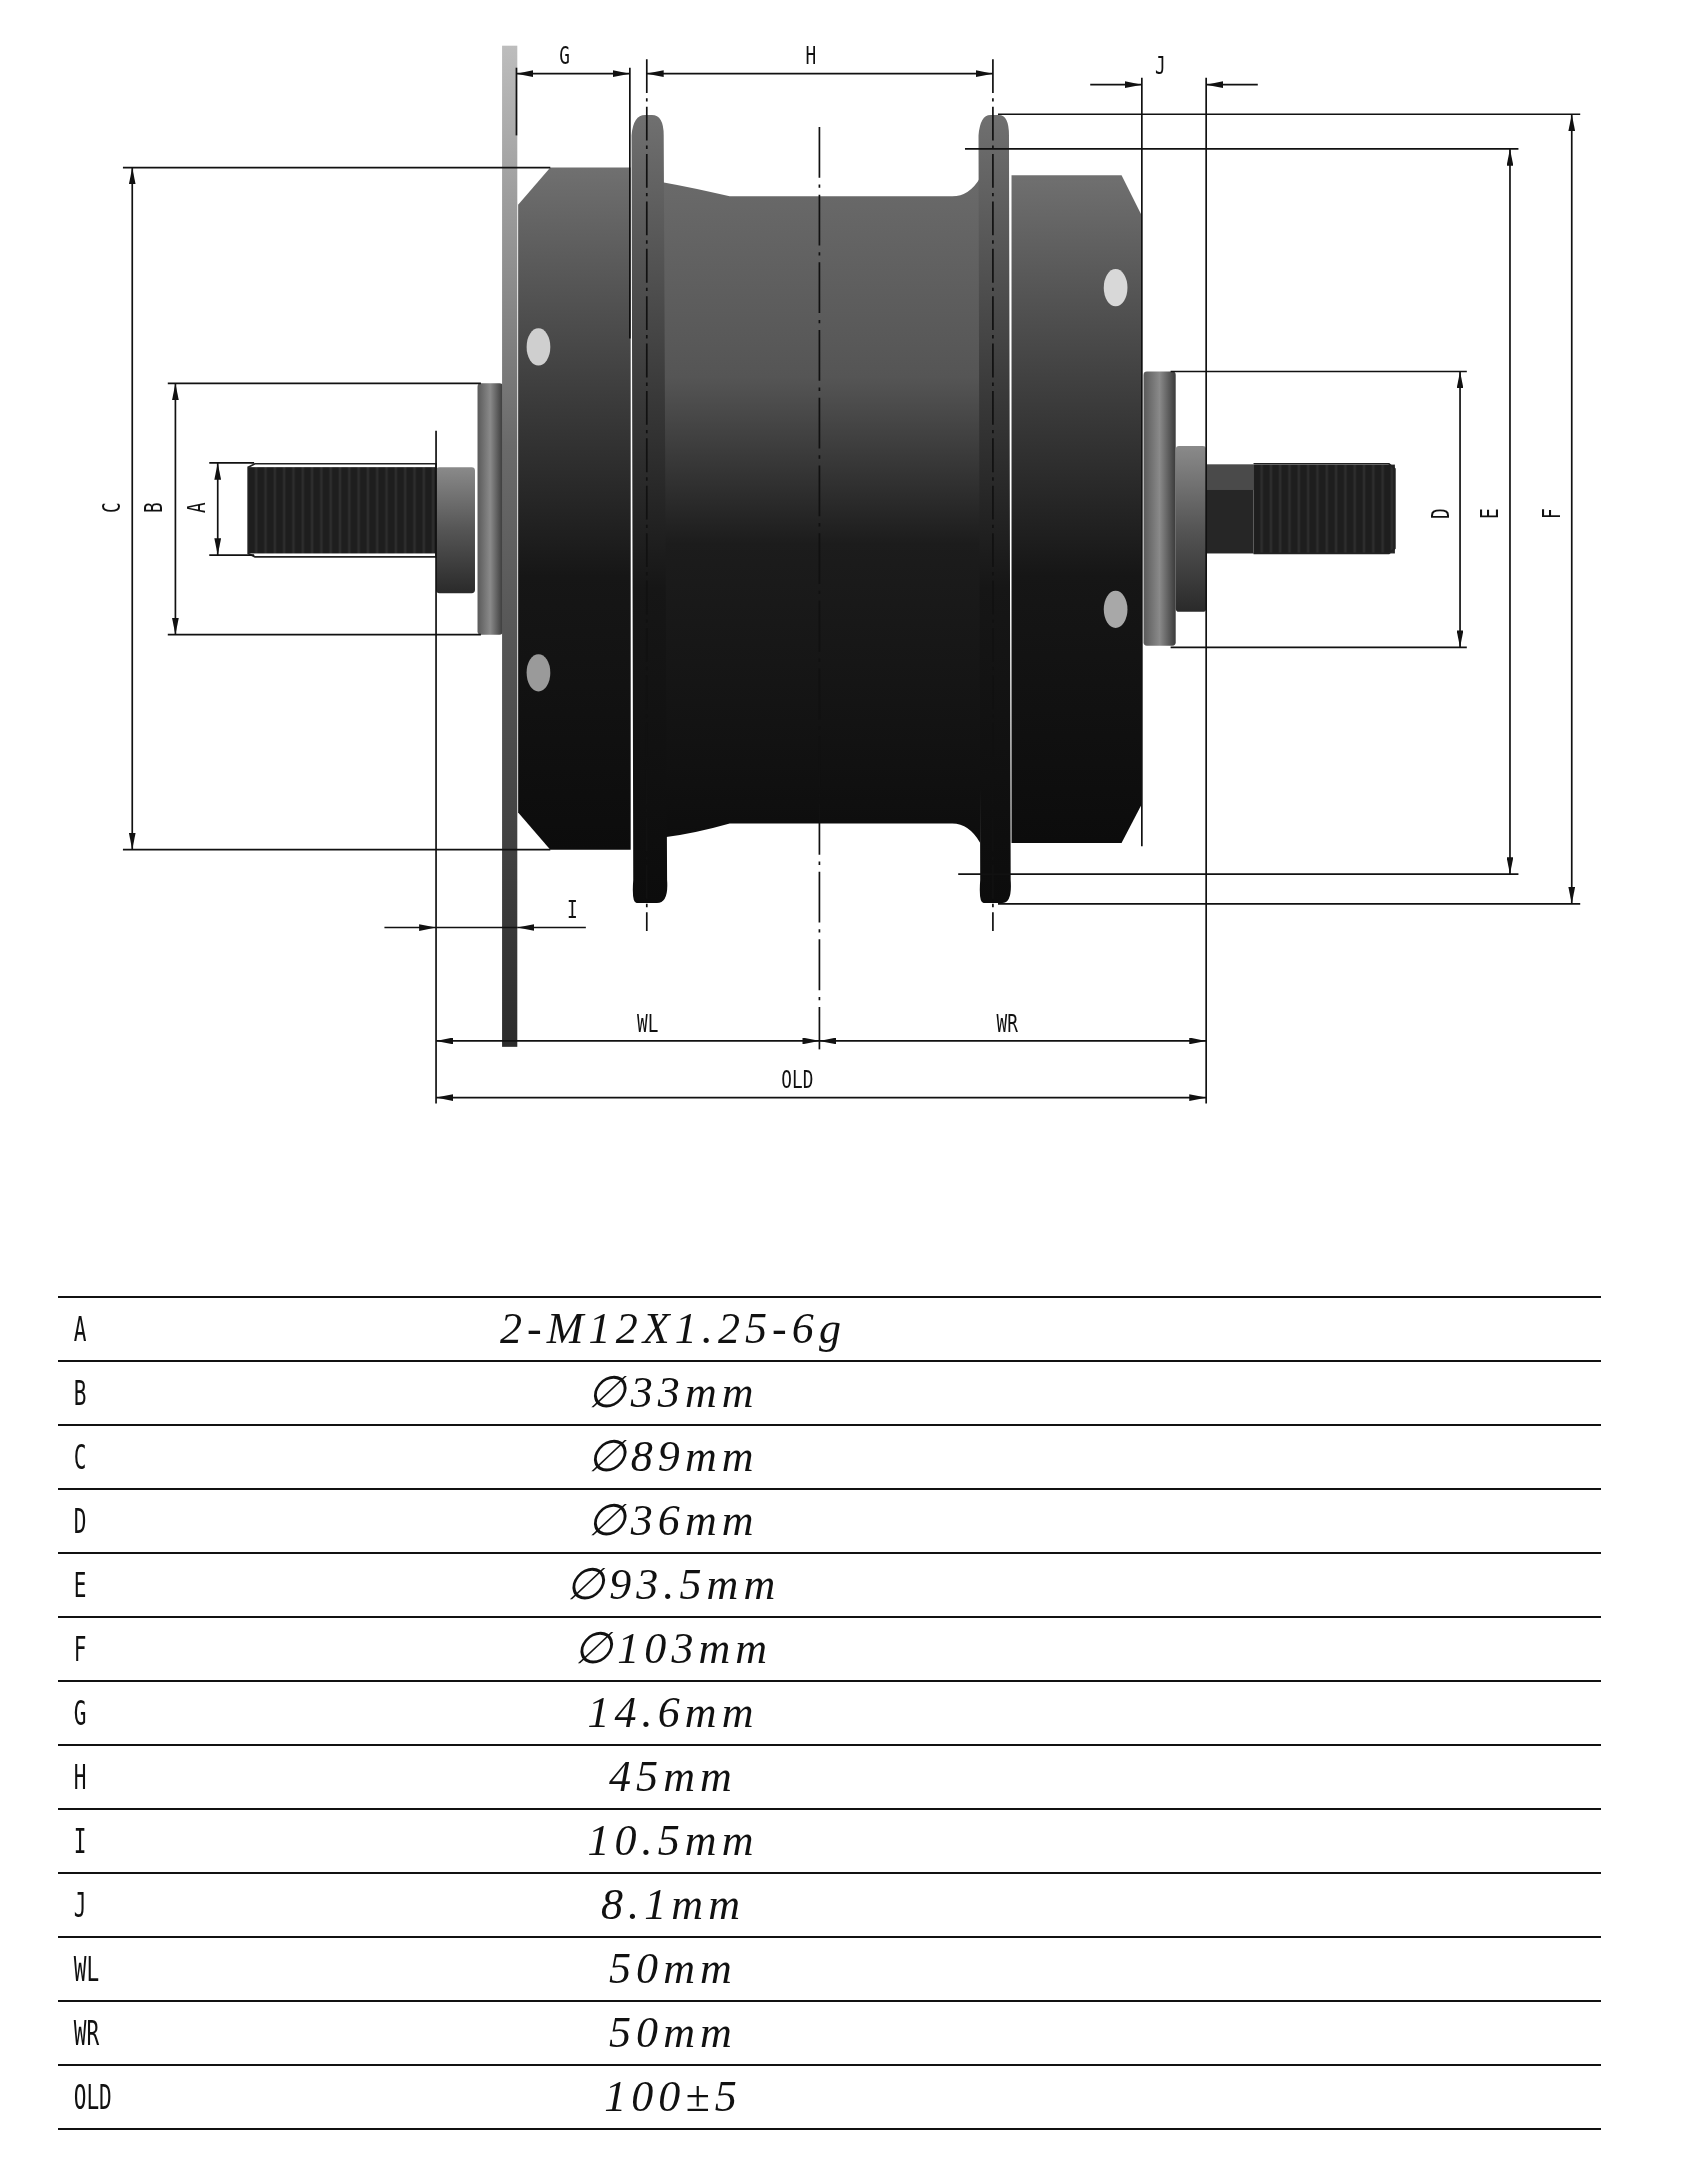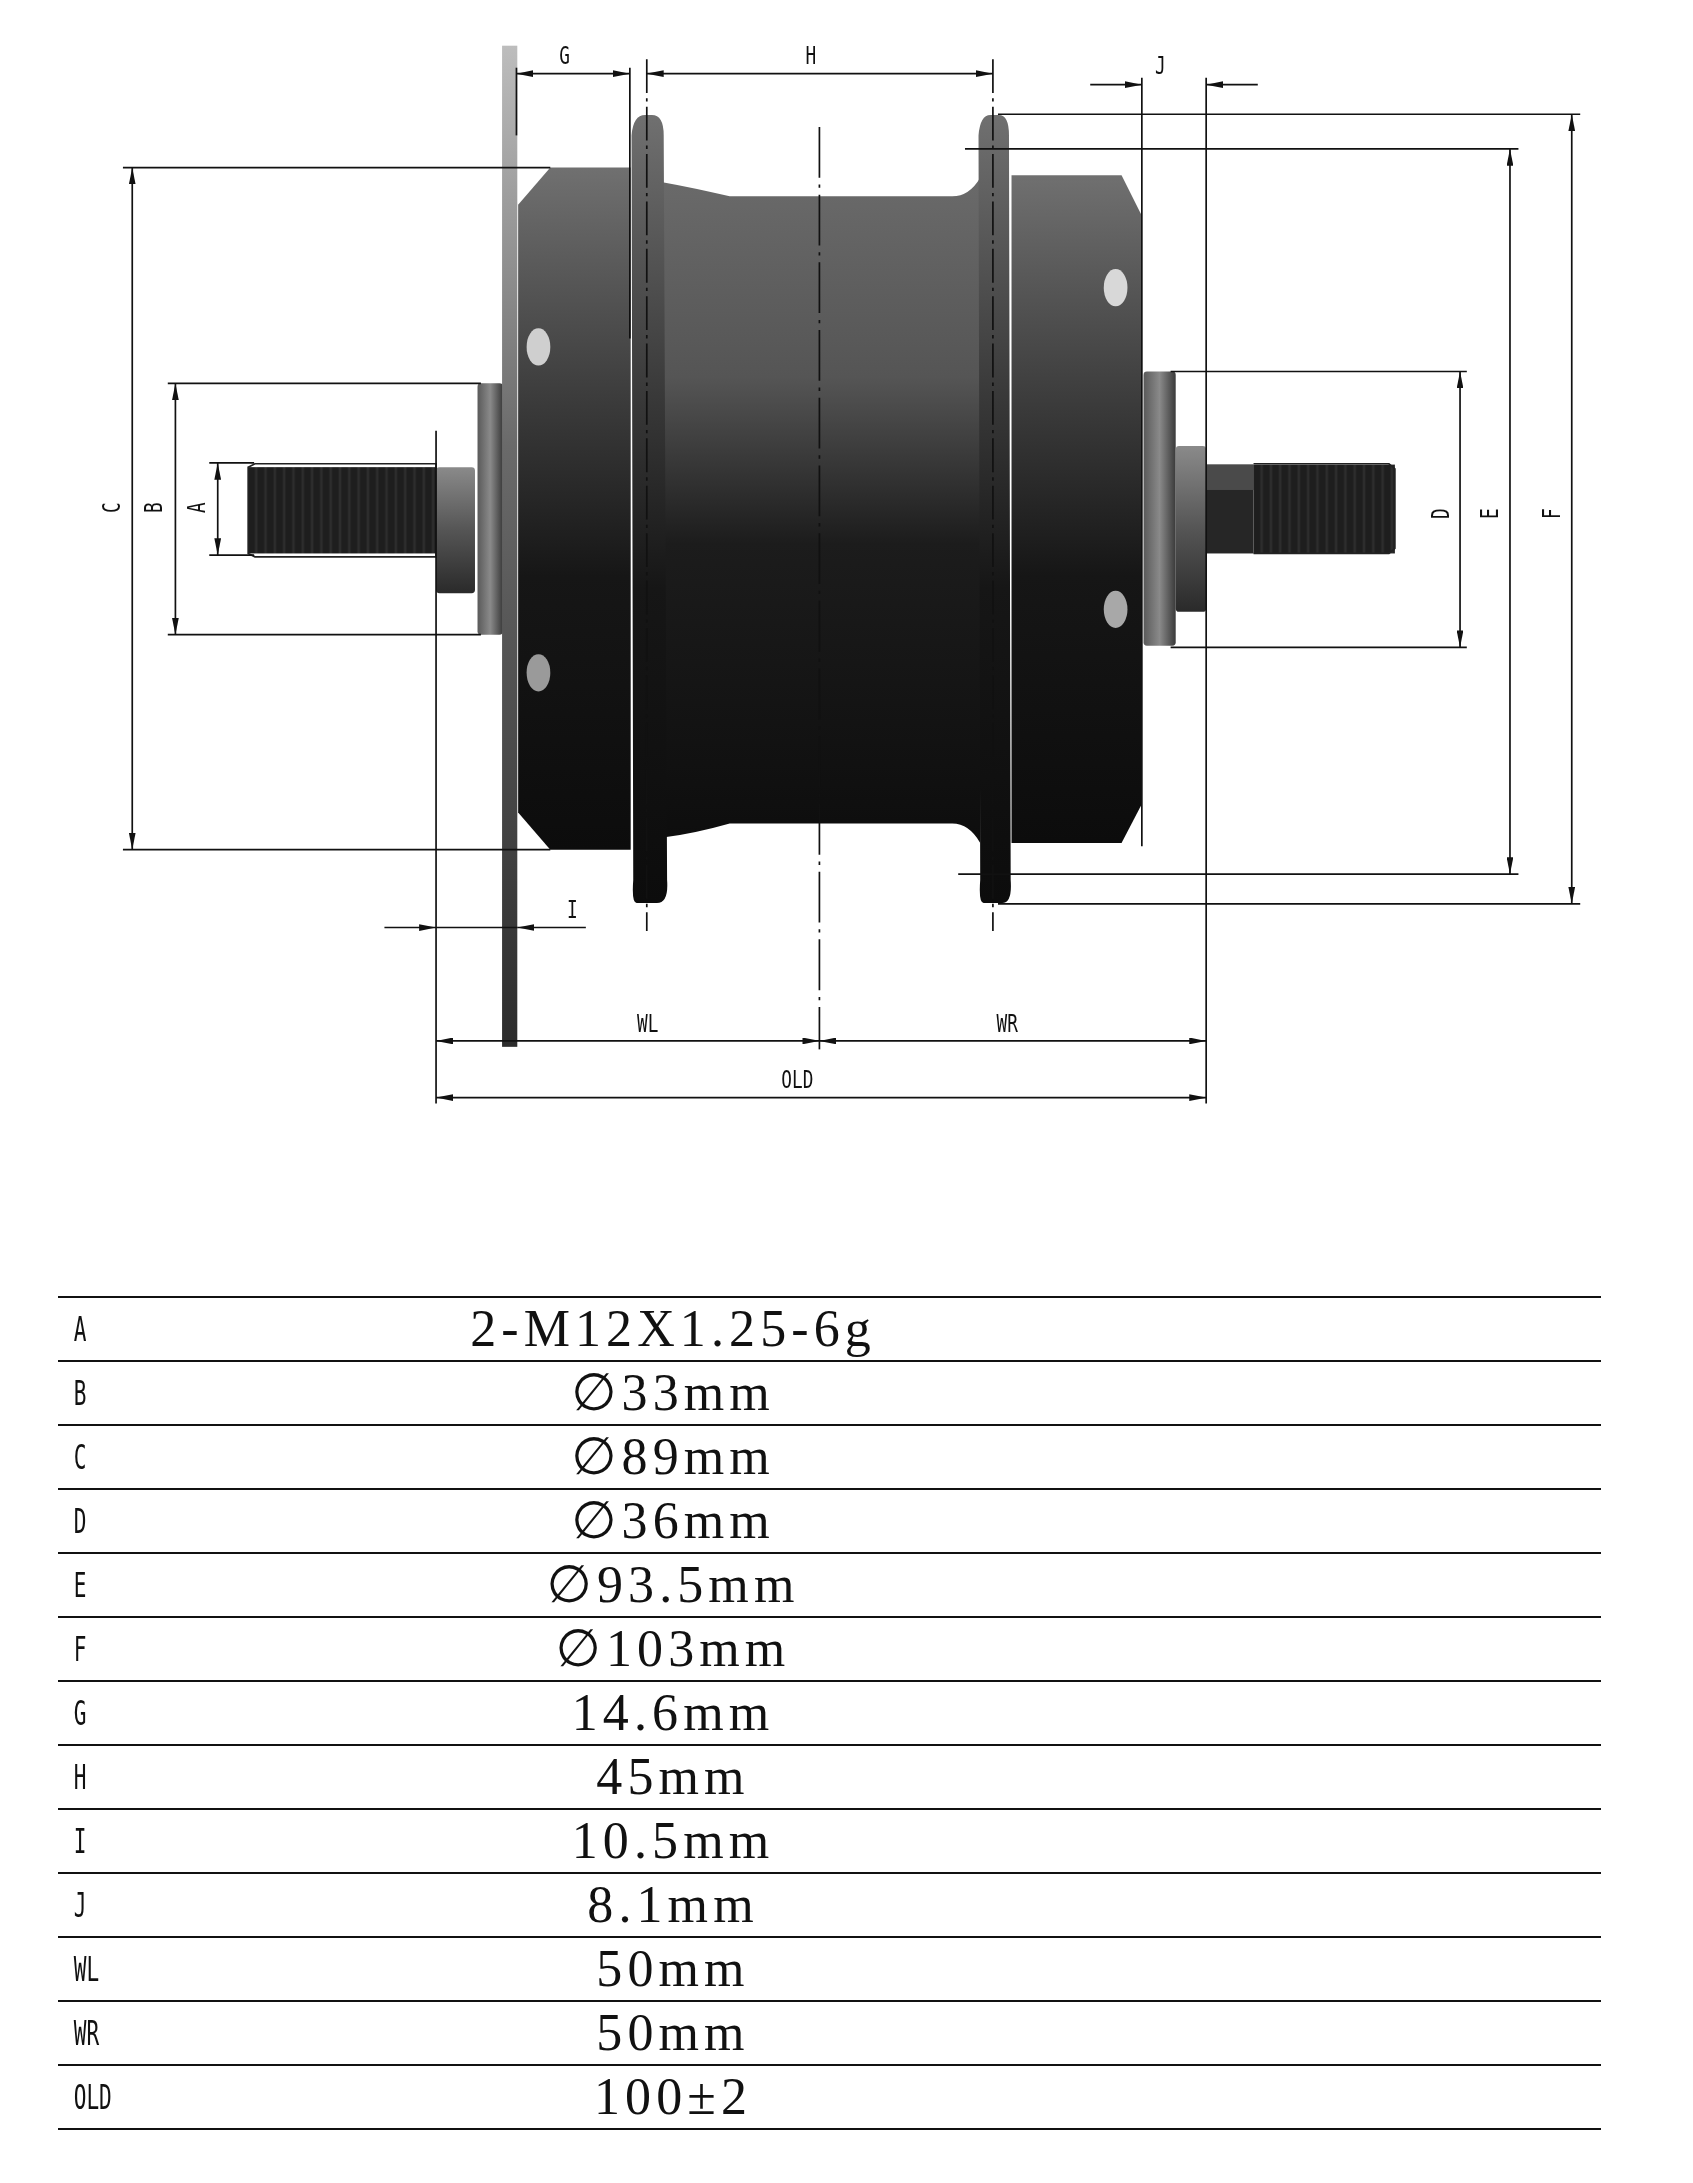--- a/index.html
+++ b/index.html
@@ -13,22 +13,22 @@
   #spec-table td {
     height: 62px; padding: 0; border-top: 2.5px solid #111; vertical-align: middle;
   }
   #spec-table tr:last-child td { border-bottom: 2.5px solid #111; }
   .cell-key {
     width: 254px; padding-left: 25.4px !important;
     font-family: "DejaVu Sans Mono", monospace; font-size: 34px; color: #111;
     transform: scaleX(0.62); transform-origin: left center; display: block; line-height: 62px;
   }
   .cell-val {
-    font-family: "Liberation Serif", serif; font-size: 52px; color: #111;
-    letter-spacing: 5.1px; line-height: 62px;
+    font-family: "Liberation Serif", serif; font-size: 44px; color: #111;
+    letter-spacing: 5.1px; line-height: 62px; font-style: italic;
   }
   .val-cell { position: relative; }
   .key-td { width: 279px; }
   .val-inner { display: block; width: 100%; text-align: center; margin-left: -296px; }
 </style>
 </head>
 <body>
 
 <svg id="drawing" viewBox="0 0 2000 1340" xmlns="http://www.w3.org/2000/svg">
   <defs>
@@ -271,18 +271,18 @@
         </td>
       <td class="val-cell">
           <span class="cell-val val-inner">50mm</span>
         </td>
     </tr>
     <tr>
       <td class="key-td">
           <span class="cell-key">OLD</span>
         </td>
       <td class="val-cell">
-          <span class="cell-val val-inner">100±2</span>
+          <span class="cell-val val-inner">100±5</span>
         </td>
     </tr>
   </tbody>
 </table>
 
 
 </body></html>

